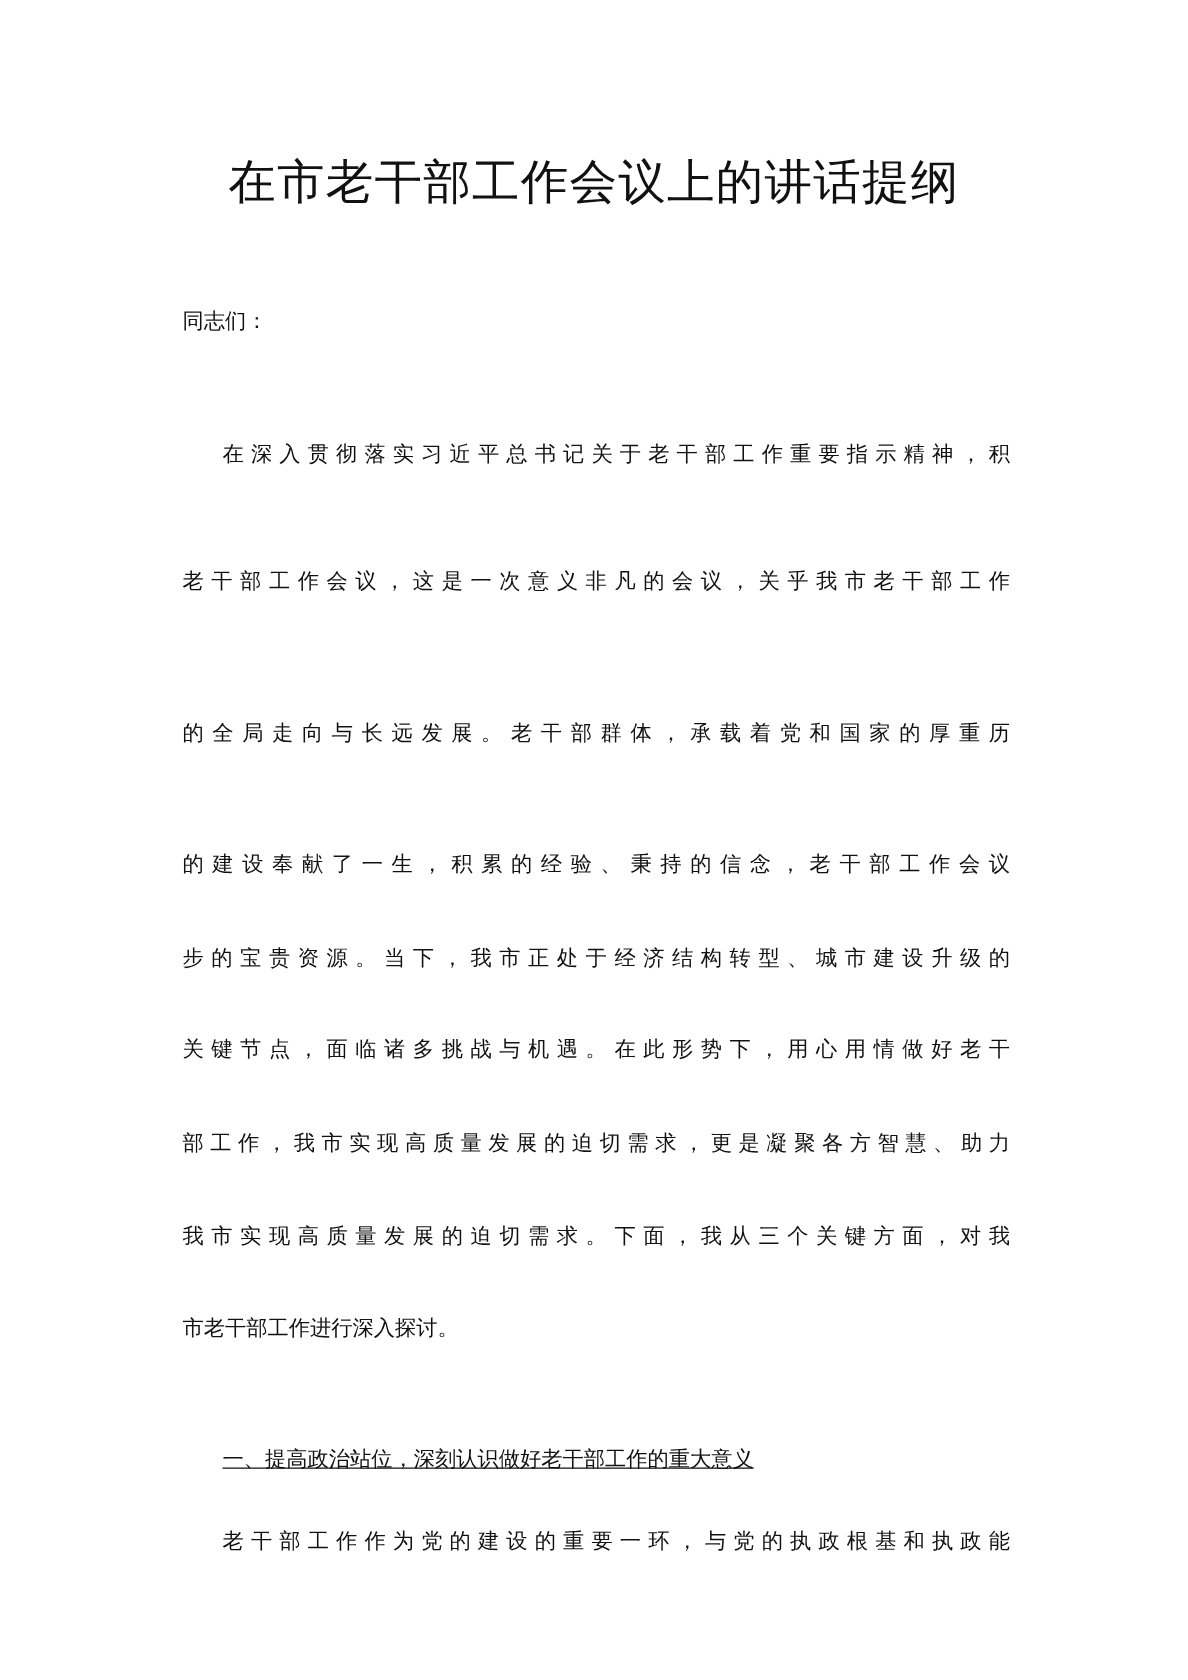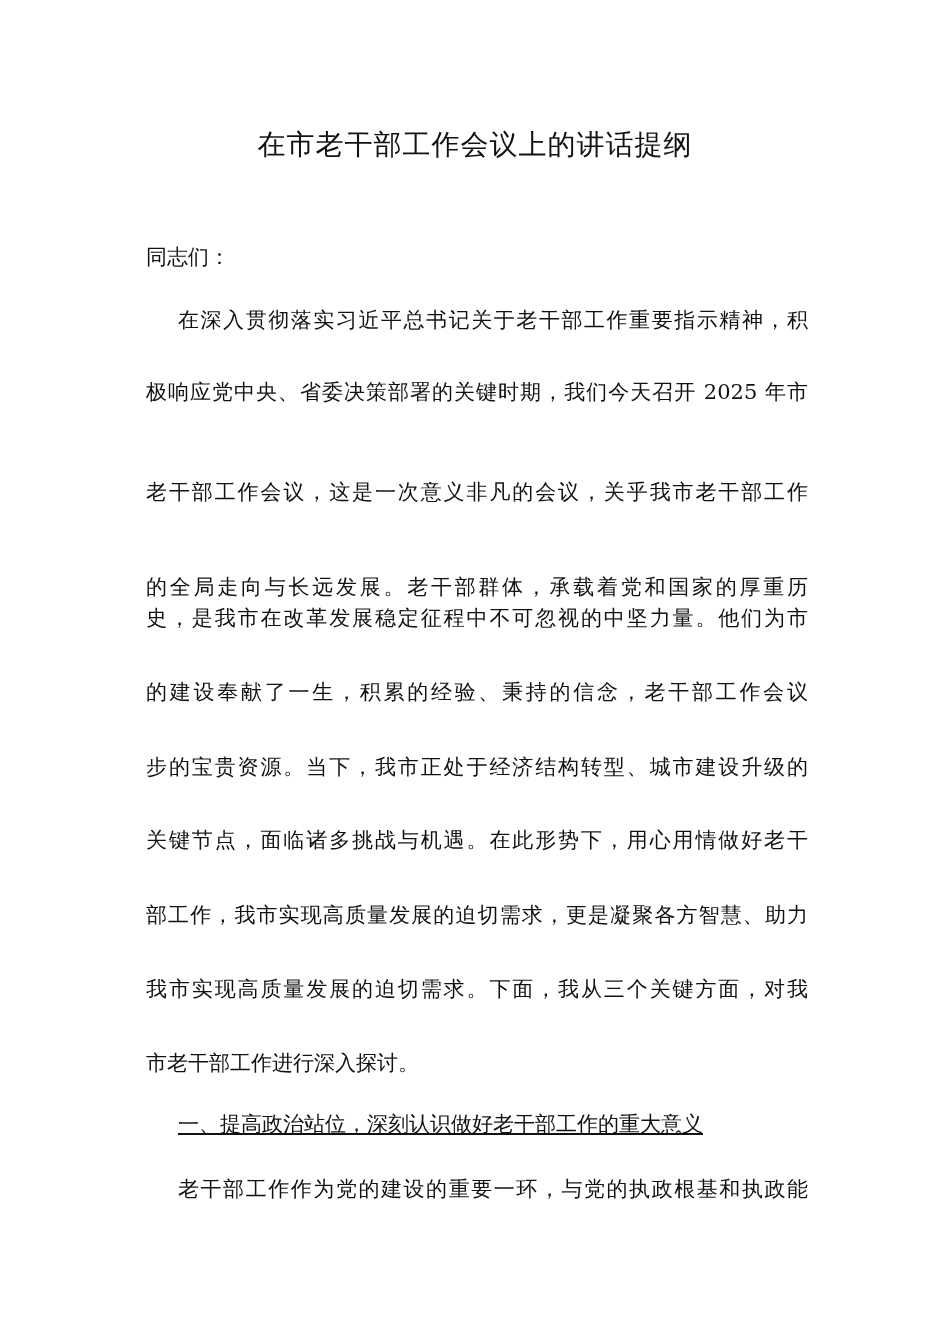--- a/index.html
+++ b/index.html
@@ -21,58 +21,57 @@
       width: 950px;
       height: 1344px;
       background: #ffffff;
     }
     .title {
       position: absolute;
       left: 0;
       width: 950px;
       top: 120px;
       text-align: center;
-      font-size: 28px;
+      font-size: 38px;
       line-height: 50px;
       letter-spacing: 1px;
       margin: 0;
       font-weight: normal;
     }
     .line {
       position: absolute;
       left: 146px;
       width: 662px;
-      font-size: 21px;
+      font-size: 17px;
       line-height: 30px;
       white-space: nowrap;
       text-align: justify;
       text-align-last: justify;
       margin: 0;
     }
     .line.last {
       text-align-last: left;
     }
     .line.indent {
       left: 178px;
       width: 630px;
+      margin-top: 44px;
     }
   </style>
 </head>
 <body>
 
 <div class="page">
   <h1 class="title">在市老干部工作会议上的讲话提纲</h1>
 
   <p class="line last" style="top:242px;">同志们：</p>
 
   <p class="line indent" style="top:305px;">在深入贯彻落实习近平总书记关于老干部工作重要指示精神，积</p>
-  <p class="line" style="top:377px;">极响应党中央、省委决策部署的关键时期，我们今天召开 2025 年市</p>
-  <p class="line" style="top:450px;margin-top:27px;">老干部工作会议，这是一次意义非凡的会议，关乎我市老干部工作</p>
+  <p class="line" style="top:450px;">老干部工作会议，这是一次意义非凡的会议，关乎我市老干部工作</p>
   <p class="line" style="top:527px;margin-top:45px;">的全局走向与长远发展。老干部群体，承载着党和国家的厚重历</p>
-  <p class="line" style="top:603px;">史，是我市在改革发展稳定征程中不可忽视的中坚力量。他们为市</p>
   <p class="line" style="top:677px;">的建设奉献了一生，积累的经验、秉持的信念，老干部工作会议</p>
   <p class="line" style="top:752px;">步的宝贵资源。当下，我市正处于经济结构转型、城市建设升级的</p>
   <p class="line" style="top:827px;font-family:Liberation Mono, monospace;">关键节点，面临诸多挑战与机遇。在此形势下，用心用情做好老干</p>
   <p class="line" style="top:900px;">部工作，我市实现高质量发展的迫切需求，更是凝聚各方智慧、助力</p>
   <p class="line last" style="top:1048px;">市老干部工作进行深入探讨。</p>
   <p class="line" style="top:974px;">我市实现高质量发展的迫切需求。下面，我从三个关键方面，对我</p>
 
   <p class="line indent last" style="top:1109px;text-decoration:underline;">一、提高政治站位，深刻认识做好老干部工作的重大意义</p>
   <p class="line indent" style="top:1174px;">老干部工作作为党的建设的重要一环，与党的执政根基和执政能</p>
 </div>

